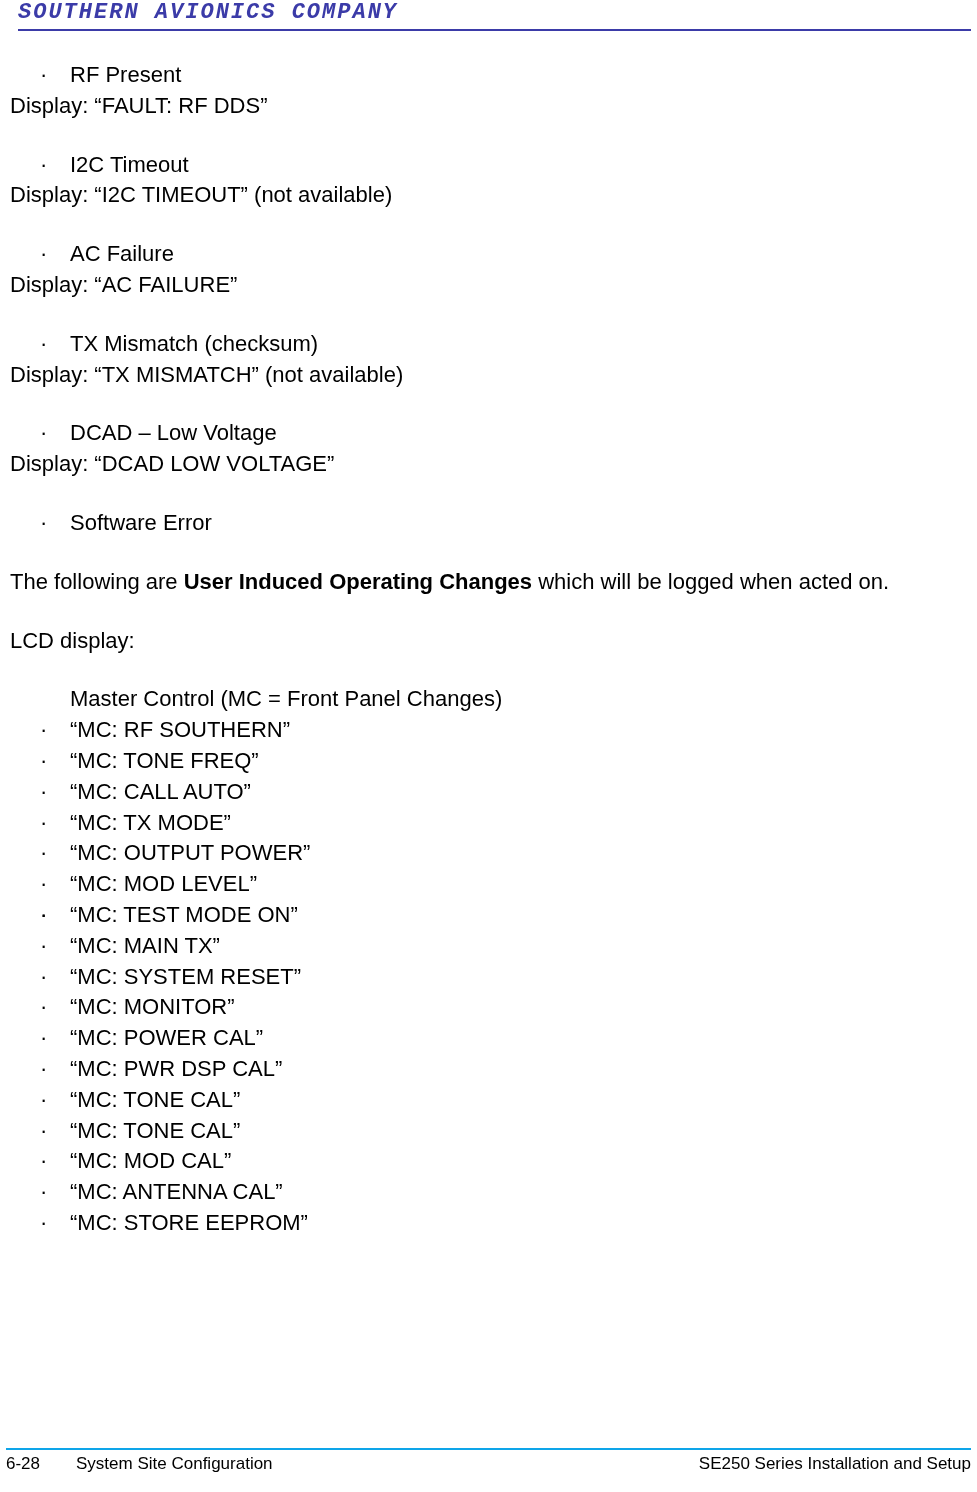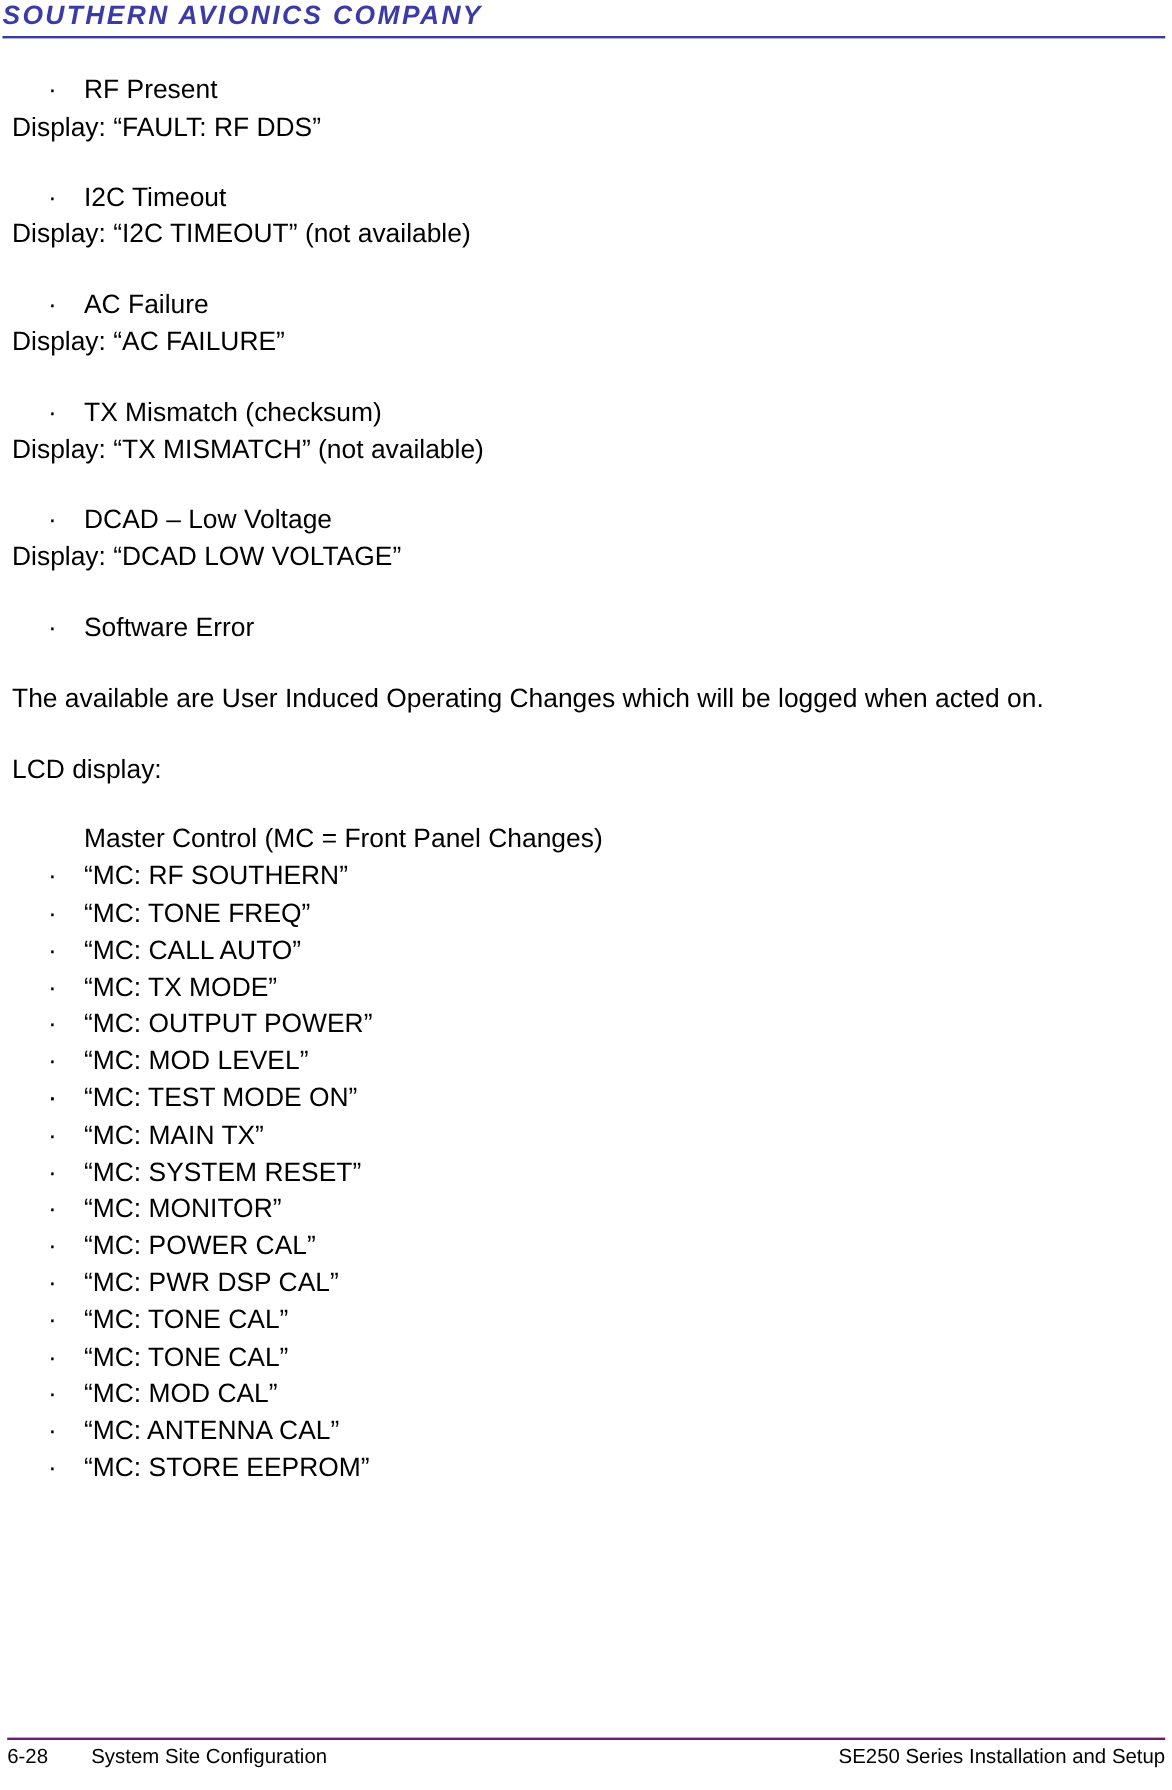--- a/index.html
+++ b/index.html
@@ -7,23 +7,24 @@
     padding: 0;
     width: 977px;
     height: 1492px;
     background: #ffffff;
     font-family: Arial, Helvetica, sans-serif;
     color: #000000;
     position: relative;
   }
   .header {
     position: absolute;
-    left: 2px;
+    left: 18px;
     right: 6px;
     top: 0;
+    font-family: Liberation Mono, monospace;
   }
   .header-title {
     color: #3b3ba8;
     font-style: italic;
     font-weight: bold;
     letter-spacing: 2px;
     font-size: 22px;
     padding-bottom: 4px;
     border-bottom: 2px solid #3b3ba8;
   }
@@ -47,21 +48,21 @@
     left: 30px;
     top: 0;
   }
   .fault-display {
     padding-left: 0;
   }
   .para {
     margin-bottom: 28px;
   }
   .bold {
-    font-weight: normal;
+    font-weight: bold;
   }
   .mc-heading {
     padding-left: 60px;
   }
   .mc-list {
     list-style: none;
     padding: 0;
     margin: 0;
   }
   .mc-list li {
@@ -76,21 +77,21 @@
   .footer {
     position: absolute;
     left: 6px;
     right: 6px;
     bottom: 18px;
     display: flex;
     justify-content: space-between;
     align-items: center;
     font-size: 17px;
     padding-top: 4px;
-    border-top: 2px solid #701a75;
+    border-top: 2px solid #0ea5e9;
   }
   .footer-left {
     display: flex;
     align-items: baseline;
     gap: 36px;
   }
 </style>
 </head>
 <body>
 
@@ -119,21 +120,21 @@
       <div class="fault-block">
         <div class="fault-title"><span class="dot">·</span><span>DCAD – Low Voltage</span></div>
         <div class="fault-display">Display: “DCAD LOW VOLTAGE”</div>
       </div>
       <div class="fault-block">
         <div class="fault-title"><span class="dot">·</span><span>Software Error</span></div>
       </div>
     </div>
 
   <div class="para">
-    <span>The available are </span><span class="bold">User Induced Operating Changes</span><span> which will be logged when acted on.</span>
+    <span>The following are </span><span class="bold">User Induced Operating Changes</span><span> which will be logged when acted on.</span>
   </div>
 
   <div class="para">LCD display:</div>
 
   <div class="mc-heading">Master Control (MC = Front Panel Changes)</div>
   <ul class="mc-list" id="mc-list">
       <li><span class="dot">·</span><span>“MC: RF SOUTHERN”</span></li>
       <li><span class="dot">·</span><span>“MC: TONE FREQ”</span></li>
       <li><span class="dot">·</span><span>“MC: CALL AUTO”</span></li>
       <li><span class="dot">·</span><span>“MC: TX MODE”</span></li>

